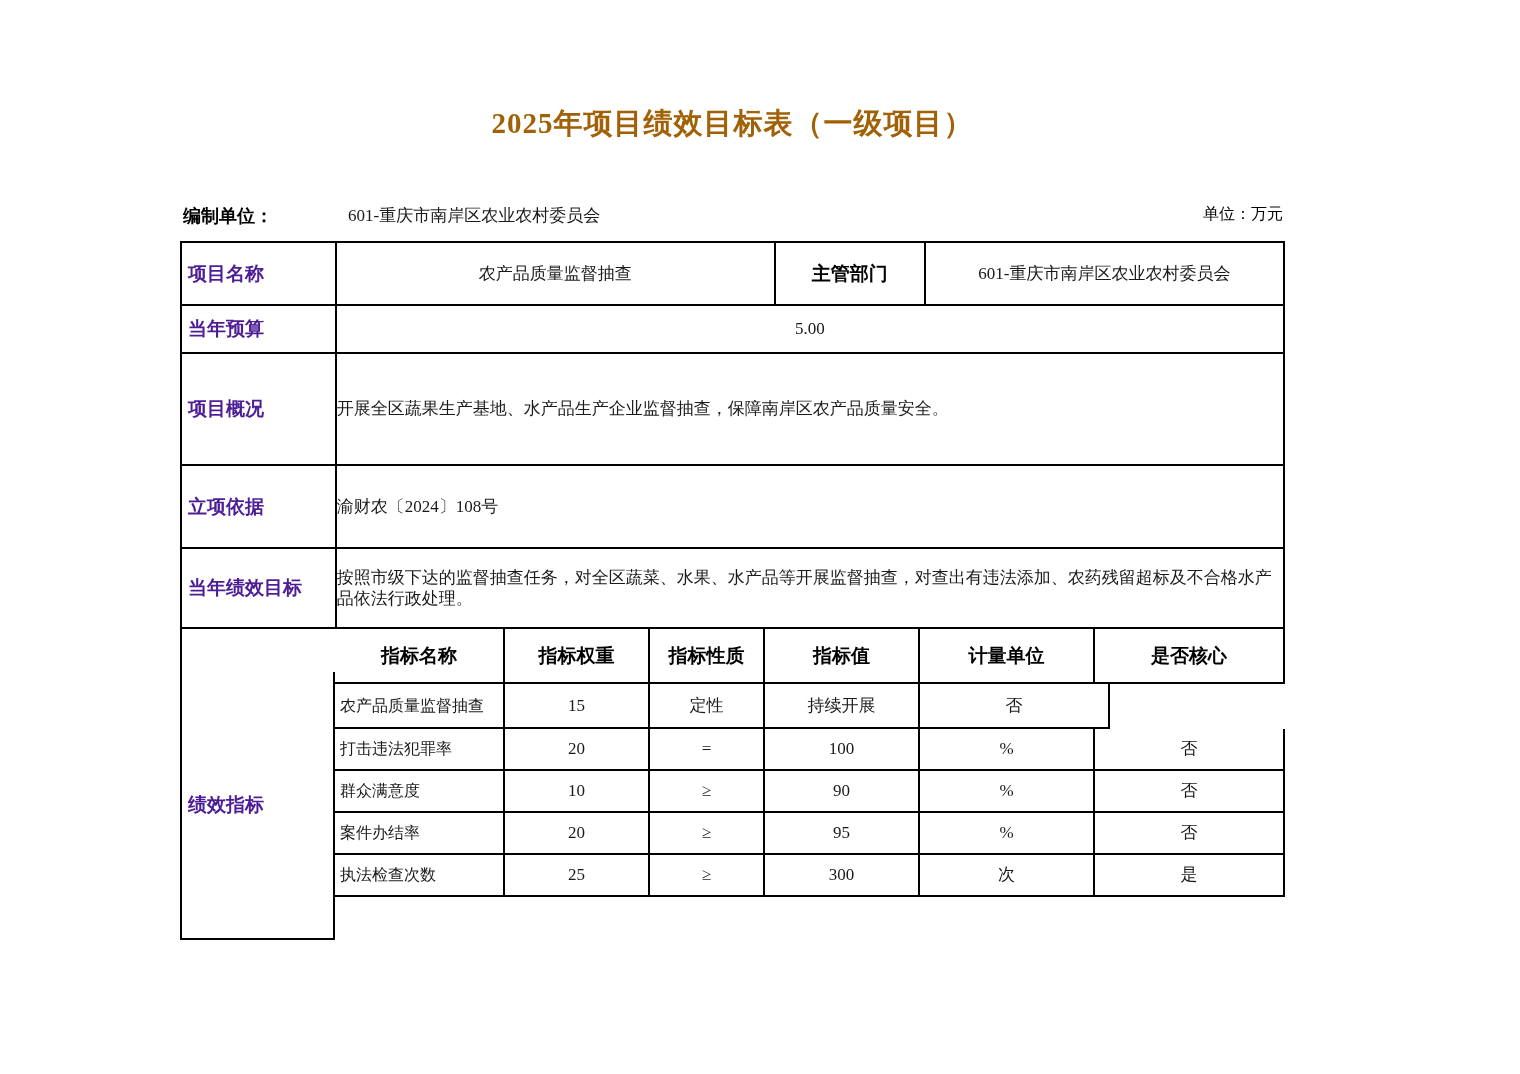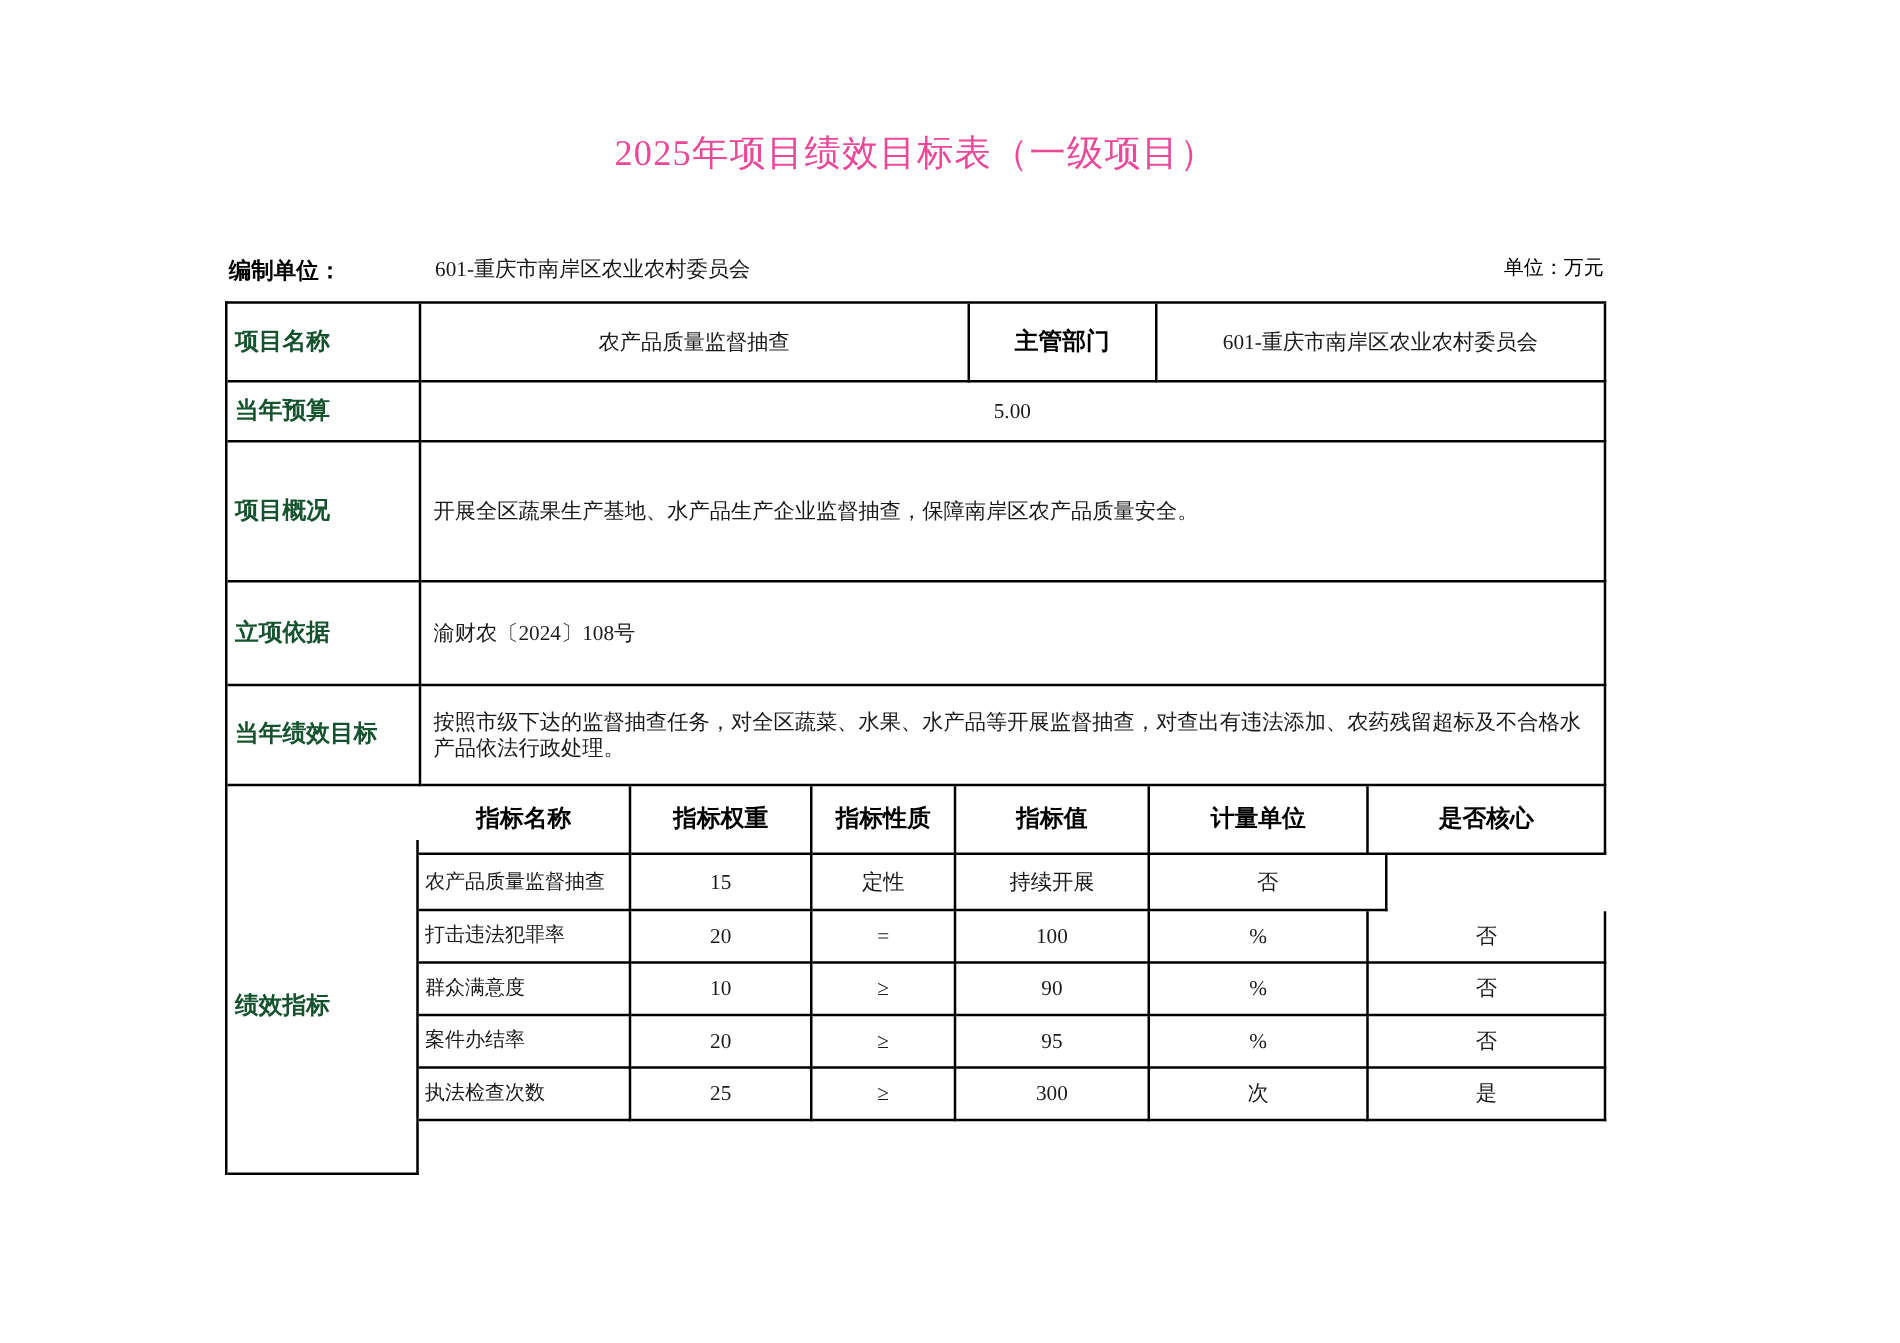--- a/index.html
+++ b/index.html
@@ -9,22 +9,22 @@
     position:relative;
     font-family:"Liberation Serif","DejaVu Serif",serif;
     color:#1a1a1a;
   }
   .content {
     position:absolute; left:180px; top:100px; width:1105px;
   }
   .doc-title {
     text-align:center;
     font-size:29px;
-    font-weight:normal;
-    color:#ec4899;
+    font-weight:bold;
+    color:#a16207;
     letter-spacing:1px;
     height:46px;
     line-height:46px;
   }
   .meta-row {
     margin-top:58px;
     height:34px;
     display:flex;
     align-items:flex-start;
     font-size:17px;
@@ -46,26 +46,26 @@
     border-right:2px solid #000;
     border-bottom:2px solid #000;
     display:flex;
     align-items:center;
     justify-content:center;
     line-height:1.25;
   }
   .lab {
     font-weight:bold;
     font-size:19px;
-    color:#14532d;
+    color:#4c1d95;
     justify-content:flex-start;
     padding-left:6px;
   }
   .lab-center { font-weight:bold; font-size:19px; color:#000; }
-  .val-left { justify-content:flex-start; padding:4px 10px; text-align:left; }
+  .val-left { justify-content:flex-start; padding:4px 0; text-align:left; }
   .w-label { width:155px; }
   
   .w-pname { width:440px; }
   .w-dept-label { width:150px; }
   .w-dept { width:360px; }
   .w-rest { width:950px; }
   
   .w-i1 { width:170px; }
   .w-i2 { width:145px; }
   .w-i3 { width:115px; }

